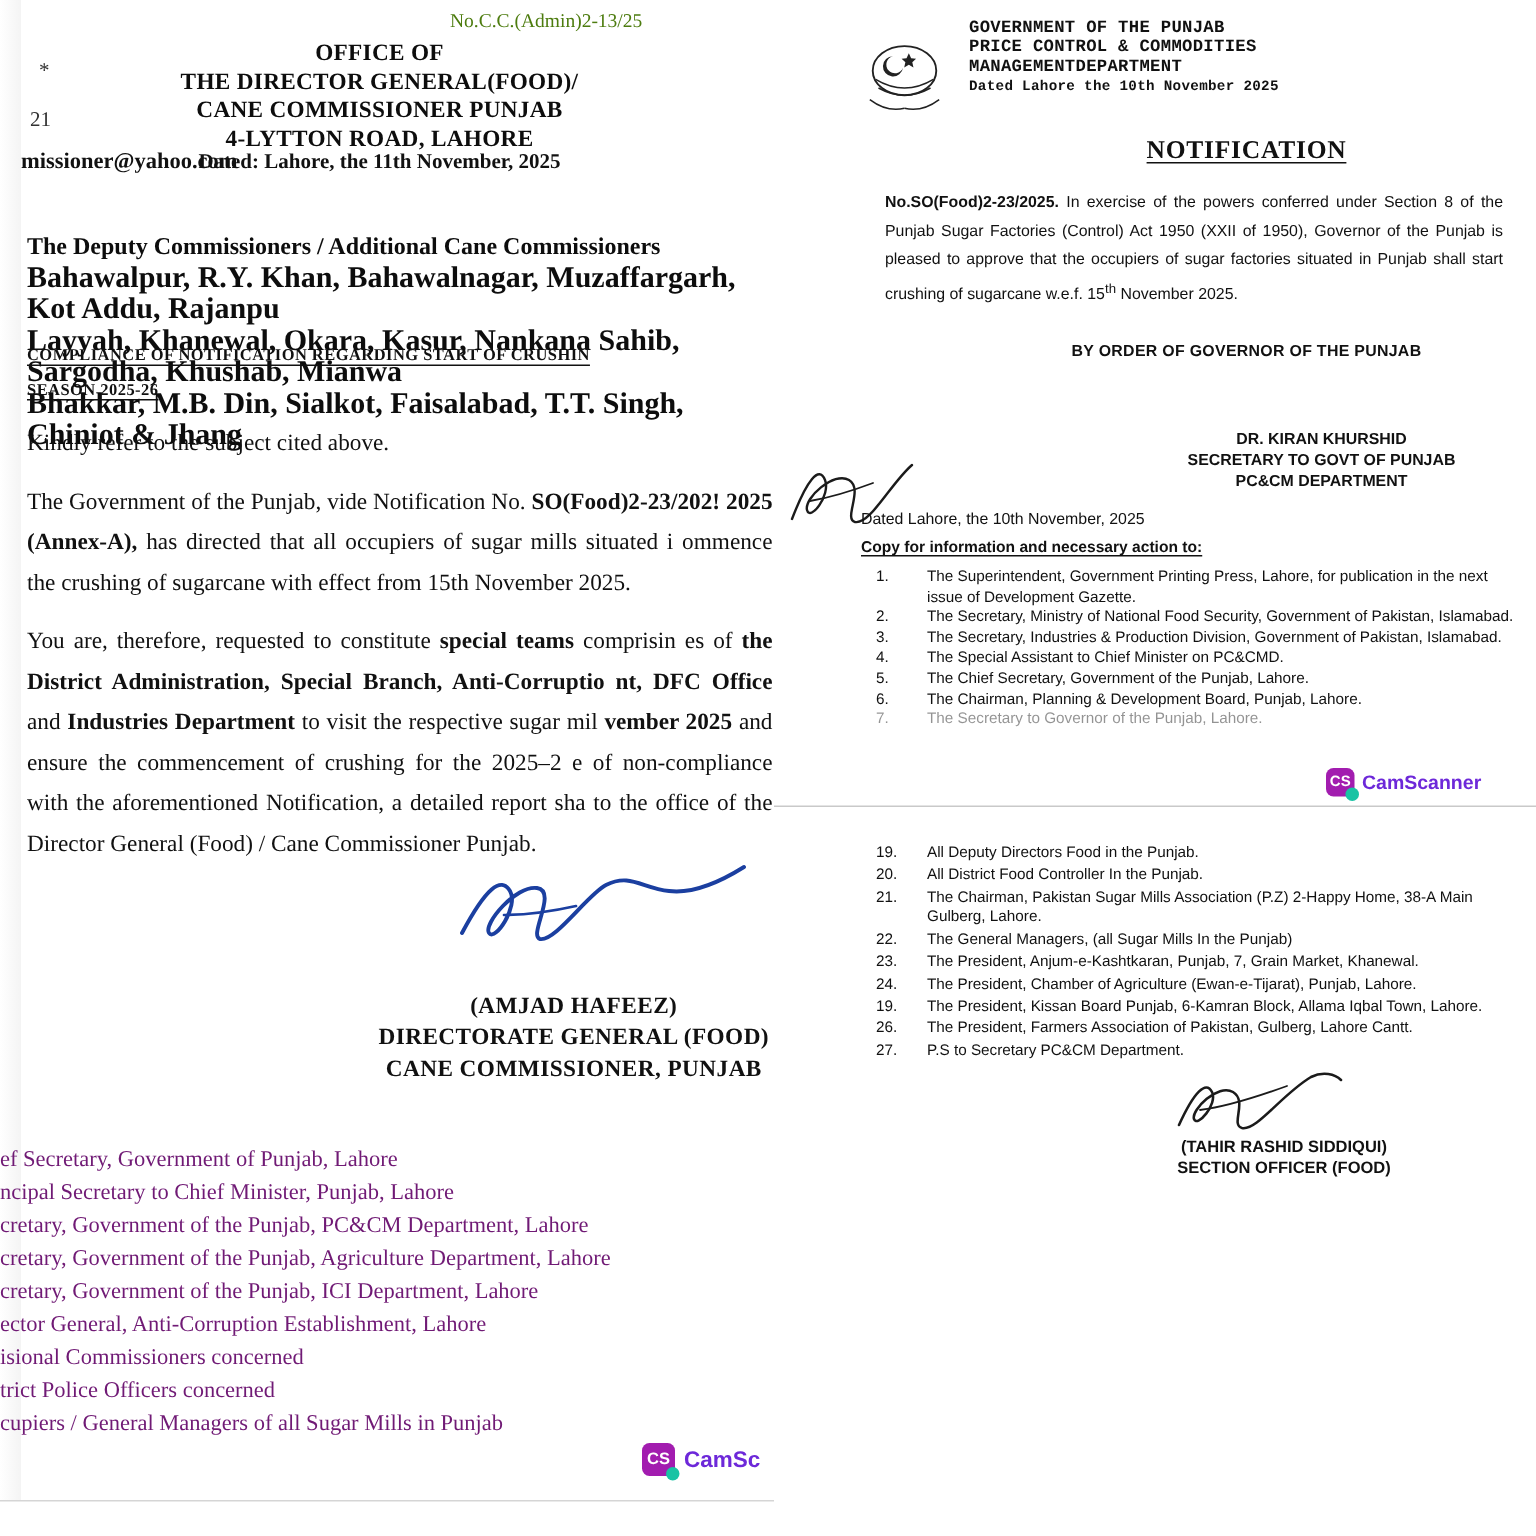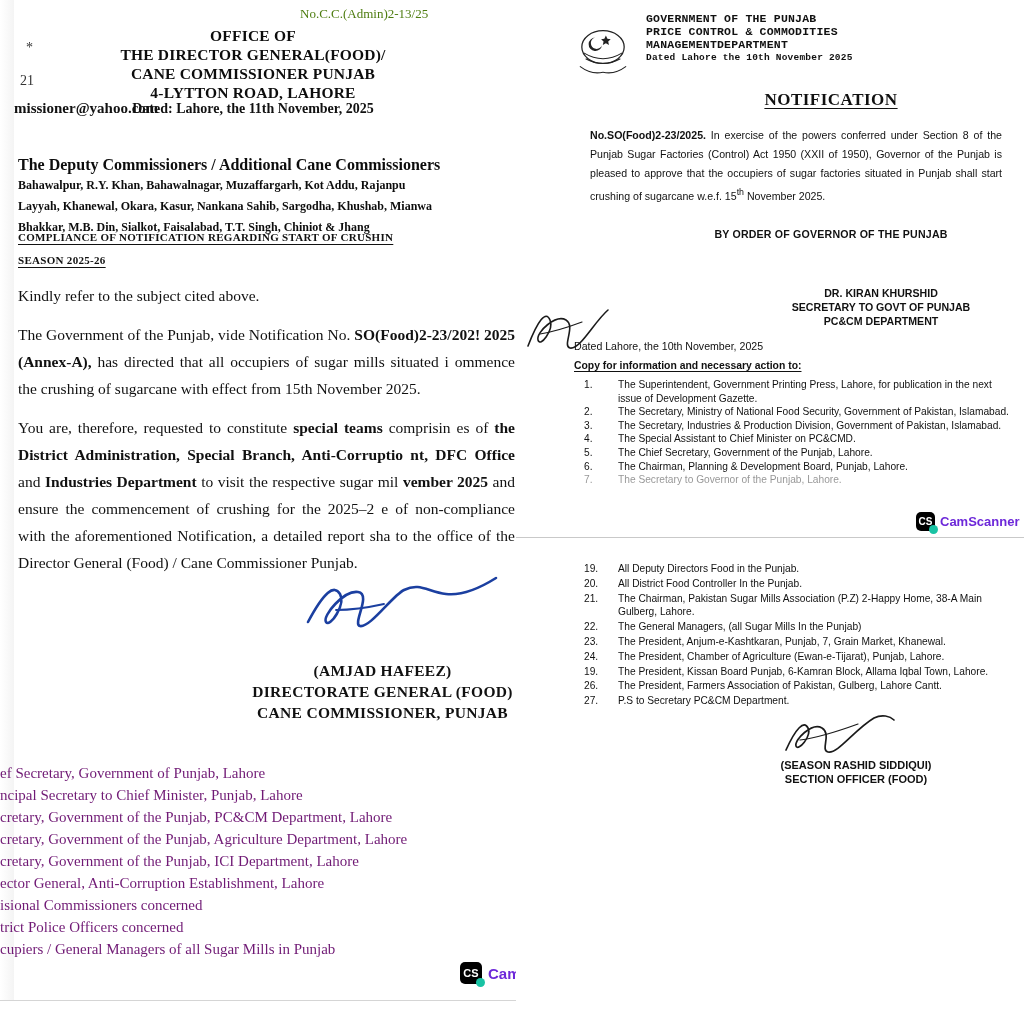--- a/index.html
+++ b/index.html
@@ -90,21 +90,21 @@
     width: 500px;
     font-family: "Liberation Serif", serif;
     font-weight: bold;
     font-size: 16px;
     line-height: 21px;
     color: #0d0d0d;
     margin-top: 12px;
   }
   .l-to .addr {
     font-weight: bold;
-    font-size: 12px;
+    font-size: 20px;
   }
   .l-subject {
     position: absolute;
     left: 18px; top: 226px;
     width: 495px;
     font-family: "Liberation Serif", serif;
     font-weight: bold;
     font-size: 11px;
     line-height: 23px;
     text-decoration: underline;
@@ -152,30 +152,29 @@
   .cs-left {
     position: absolute;
     left: 428px; top: 962px;
     display: flex;
     align-items: center;
     gap: 6px;
   }
   .cs-badge {
     width: 22px; height: 22px;
     border-radius: 5px;
-    background: #000000;
+    background: #a21caf;
     color: #fff;
     font-size: 11px;
     font-weight: bold;
     display: flex;
     align-items: center;
     justify-content: center;
     font-family: "Liberation Sans", sans-serif;
     position: relative;
-    margin-left: 32px;
   }
   .cs-badge::after {
     content: "";
     position: absolute;
     right: -3px; bottom: -3px;
     width: 9px; height: 9px;
     border-radius: 50%;
     background: #19c3a4;
   }
   .cs-text {
@@ -538,18 +537,18 @@
         <span class="txt">P.S to Secretary PC&amp;CM Department.</span>
       </div>
     </div>
 
     <svg class="sign-rb" viewBox="0 0 120 50">
       <path d="M8,38 C18,16 26,8 30,16 C34,24 20,40 18,34 C16,28 34,10 44,16 C54,22 42,38 50,40 C60,42 76,18 96,6 C104,2 112,4 116,8" fill="none" stroke="#1b1b1b" stroke-width="1.7" stroke-linecap="round"></path>
       <path d="M22,28 C38,26 58,20 80,12" fill="none" stroke="#1b1b1b" stroke-width="1.2" stroke-linecap="round"></path>
     </svg>
 
     <div class="rb-signblock">
-      <div>(SEASON RASHID SIDDIQUI)</div>
+      <div>(TAHIR RASHID SIDDIQUI)</div>
       <div>SECTION OFFICER (FOOD)</div>
     </div>
   </div>
 
 </div>
 
 </body></html>

